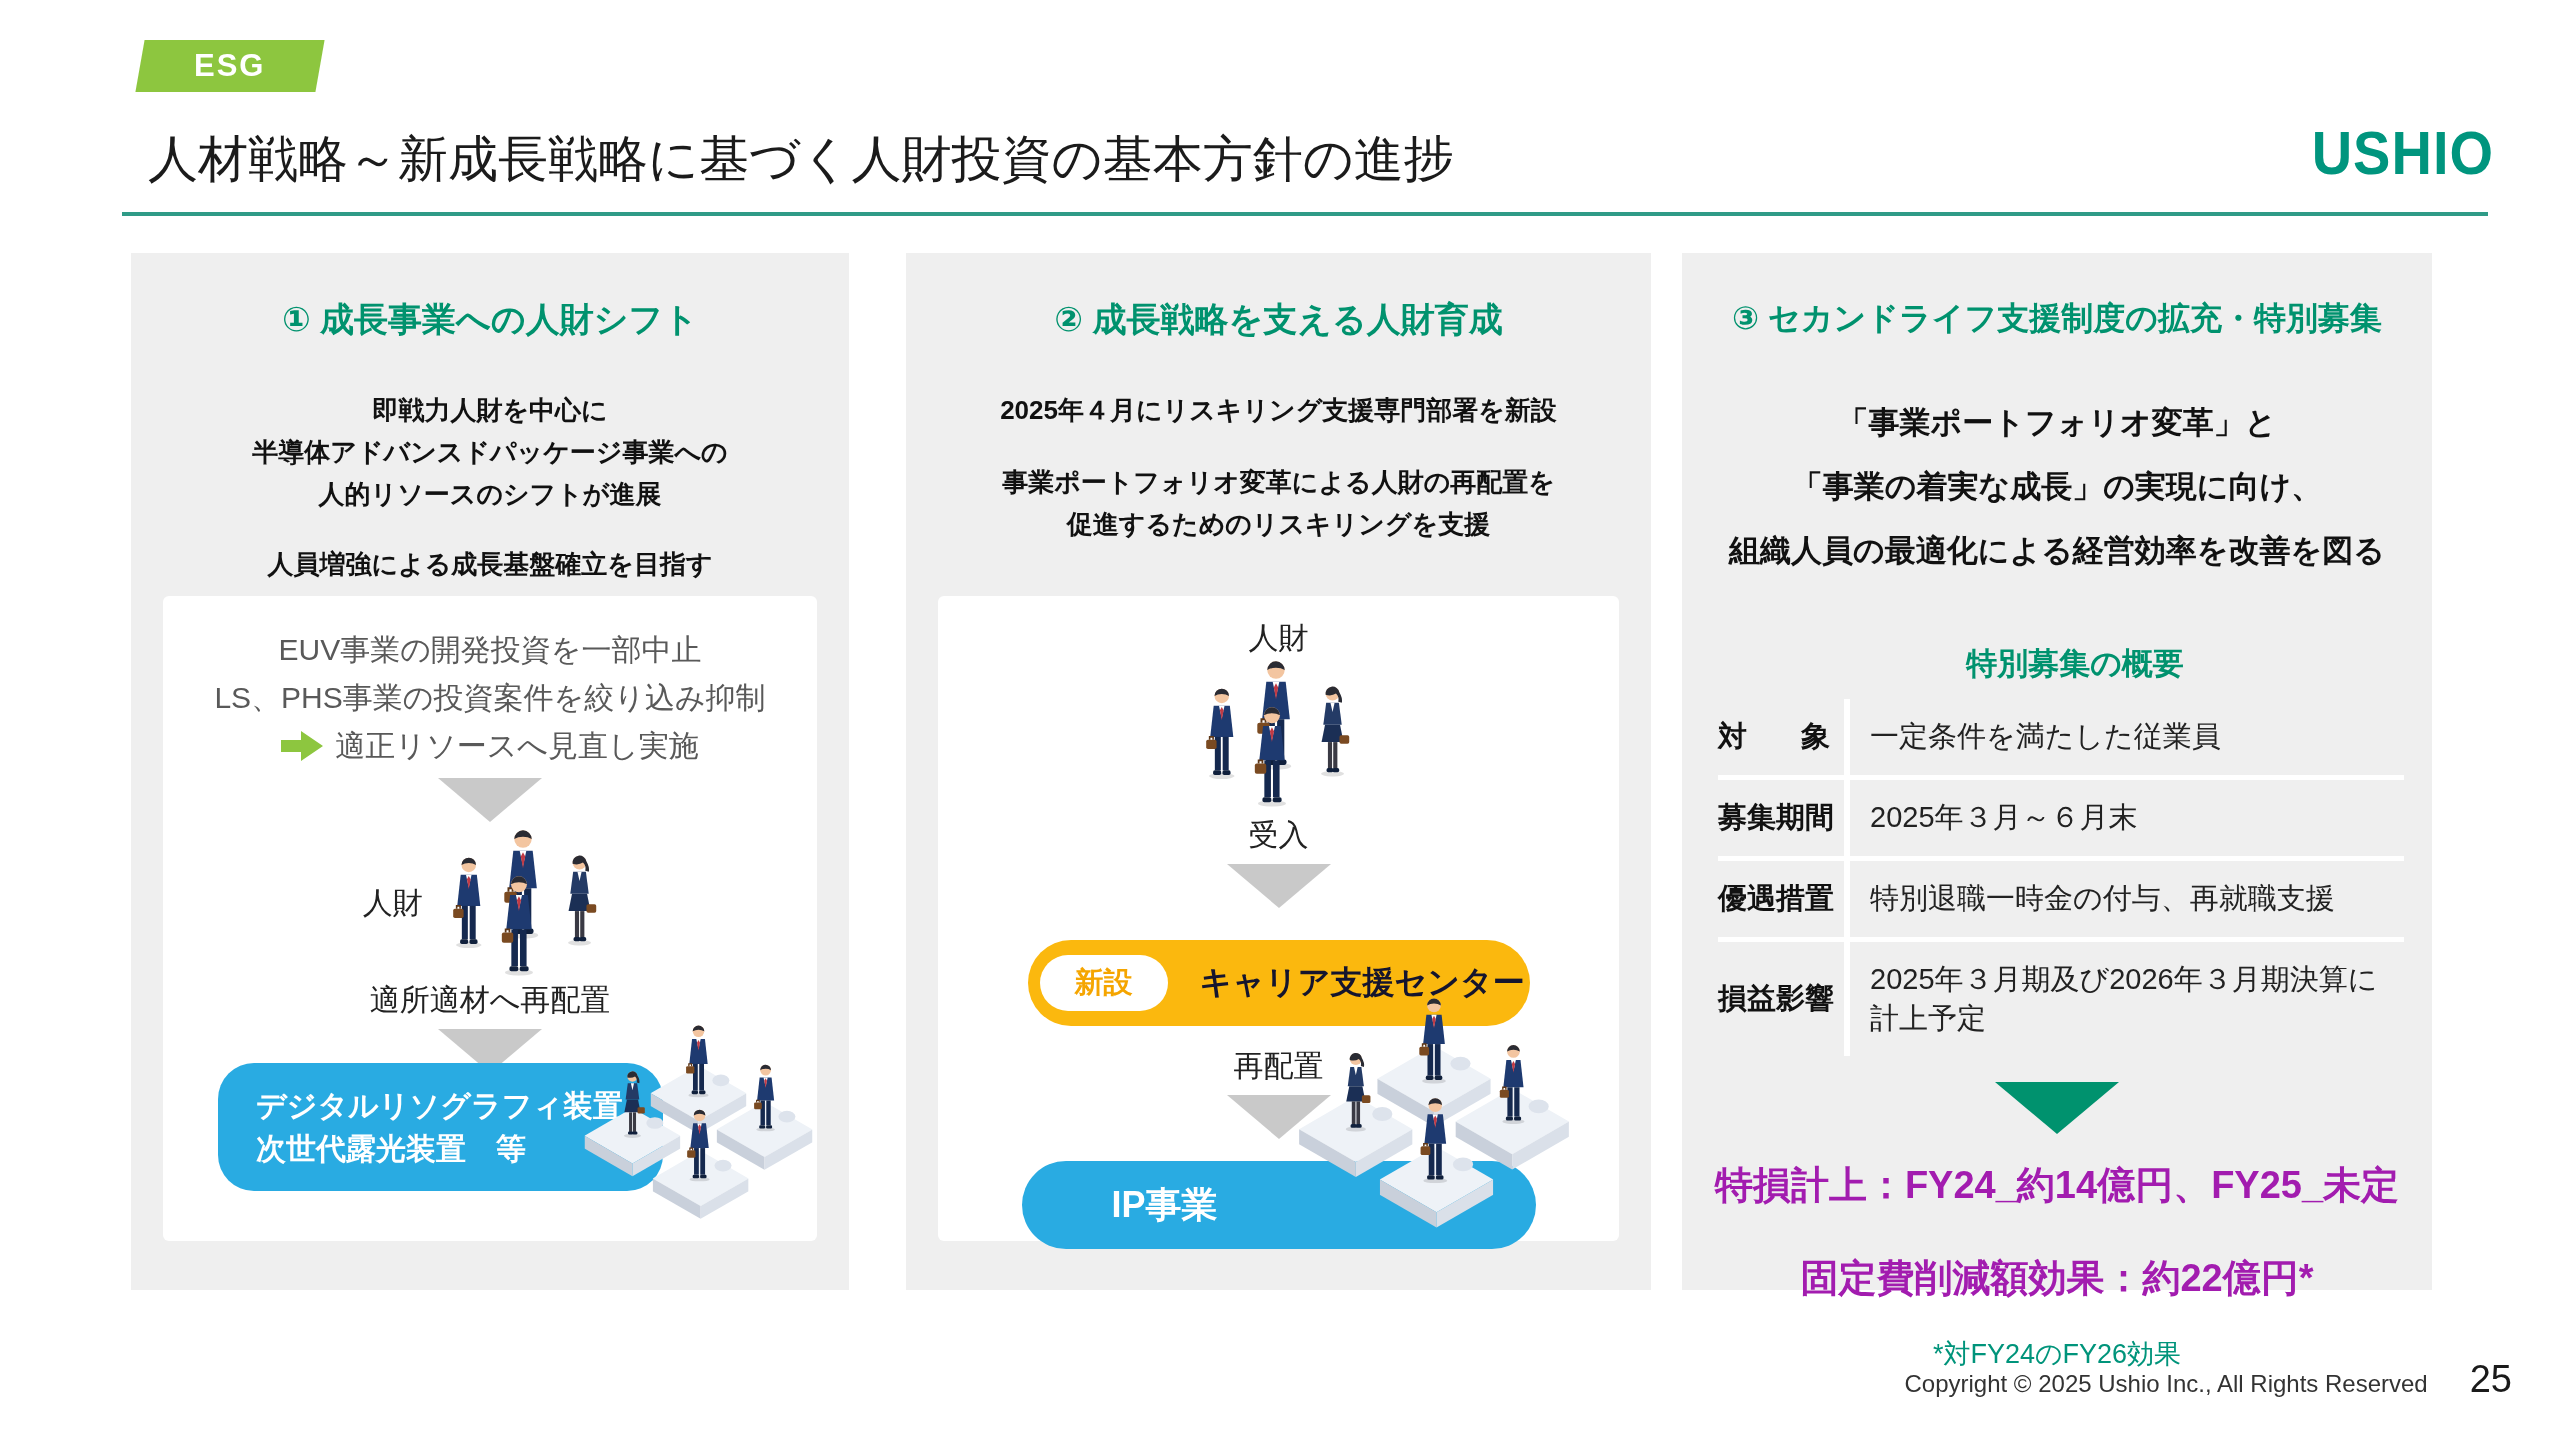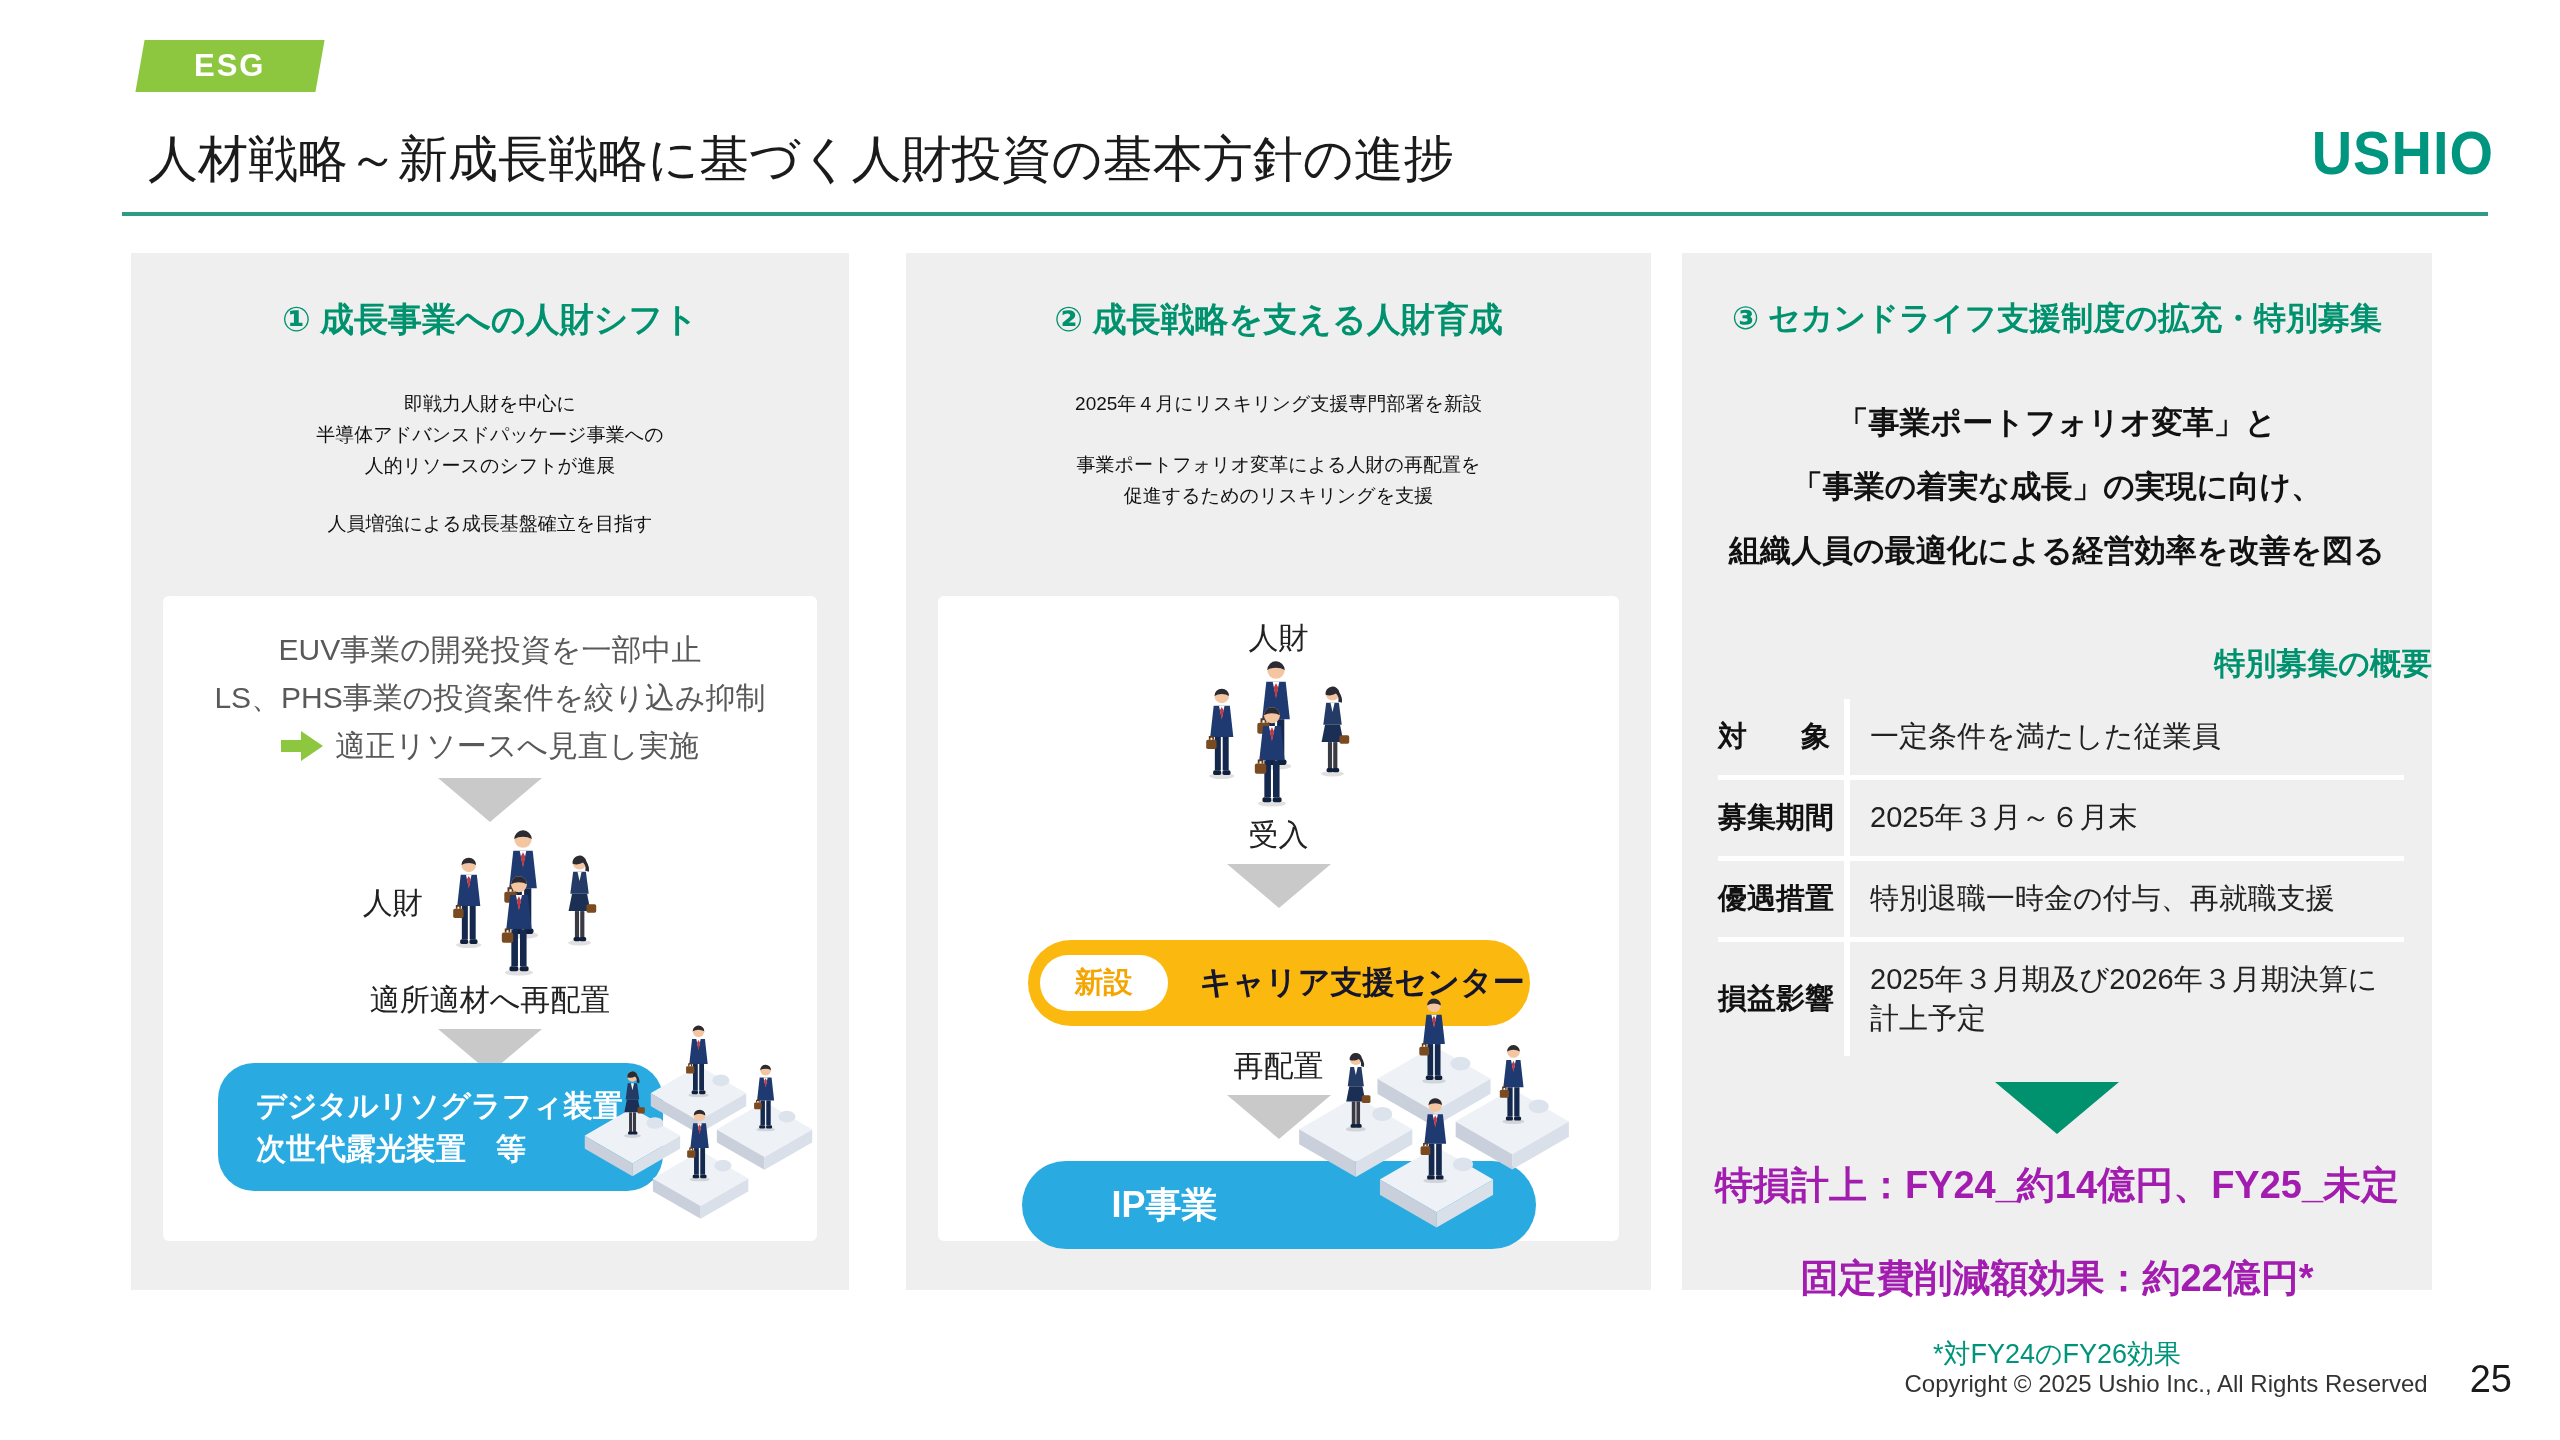--- a/index.html
+++ b/index.html
@@ -15,21 +15,21 @@
         letter-spacing:1px;transform:scaleY(1.08);transform-origin:top right;}
   .title-rule{position:absolute;left:122px;right:72px;top:212px;height:4px;background:#2F9B87;}
 
   
   .panel{position:absolute;top:253px;height:1037px;background:#EFEFEF;}
   .p1{left:131px;width:718px;}
   .p2{left:906px;width:745px;}
   .p3{left:1682px;width:750px;}
   .phead{margin:0;padding-top:44px;text-align:center;color:#00926E;font-weight:700;font-size:34px;}
   .p3 .phead{font-size:32px;}
-  .pbody{text-align:center;font-weight:400;color:#111;font-size:19px;line-height:1.62;}
+  .pbody{text-align:center;font-weight:700;color:#111;font-size:26px;line-height:1.62;}
   .p1 .pbody{margin-top:46px;}
   .p1 .pbody2{margin-top:28px;}
   .p2 .pbody{margin-top:46px;}
   .p2 .pbody2{margin-top:30px;}
   .p3 .pbody{margin-top:50px;font-size:31px;line-height:2.06;font-weight:700;}
 
   
   .wbox{position:absolute;left:32px;right:32px;top:343px;bottom:49px;background:#fff;border-radius:6px;
         text-align:center;}
   .grayline{color:#595959;font-size:30px;line-height:1.6;font-weight:400;}
@@ -58,21 +58,21 @@
            border-radius:28px;display:flex;align-items:center;justify-content:center;color:#F5A500;
            font-weight:700;font-size:29px;}
   .ylabel{margin-left:172px;font-size:32px;font-weight:700;color:#15152E;}
   .mt20{margin-top:20px;}
   .bpill{position:relative;margin:22px auto 0;width:514px;height:88px;background:#29ABE2;border-radius:44px;
          color:#fff;font-weight:700;font-size:36px;display:flex;align-items:center;padding-left:90px;
          box-sizing:border-box;text-align:right;}
   .pzl2{position:absolute;right:40px;bottom:-22px;width:290px;height:auto;z-index:2;}
 
   
-  .tbl-title{margin:60px 0 0 36px;text-align:right;color:#00926E;font-weight:700;font-size:31px;}
+  .tbl-title{margin:60px 0 0 36px;text-align:center;color:#00926E;font-weight:700;font-size:31px;}
   .tbl{margin:14px 28px 0 36px;}
   .trow{display:flex;}
   .trow + .trow{border-top:5px solid #fff;}
   .tlabel{width:112px;min-width:112px;border-right:6px solid #fff;padding:18px 14px 18px 0;
           display:flex;justify-content:space-between;align-items:center;font-weight:700;font-size:29px;color:#111;}
   .tval{flex:1;padding:18px 0 18px 20px;font-size:29px;color:#222;line-height:1.35;display:flex;align-items:center;text-align:left;}
   .impact{text-align:center;color:#a21caf;font-weight:700;font-size:38px;margin-top:26px;white-space:nowrap;}
   .impact2{margin-top:42px;}
   .footnote{text-align:center;color:#00947B;font-size:27px;font-weight:400;margin-top:32px;}
 

